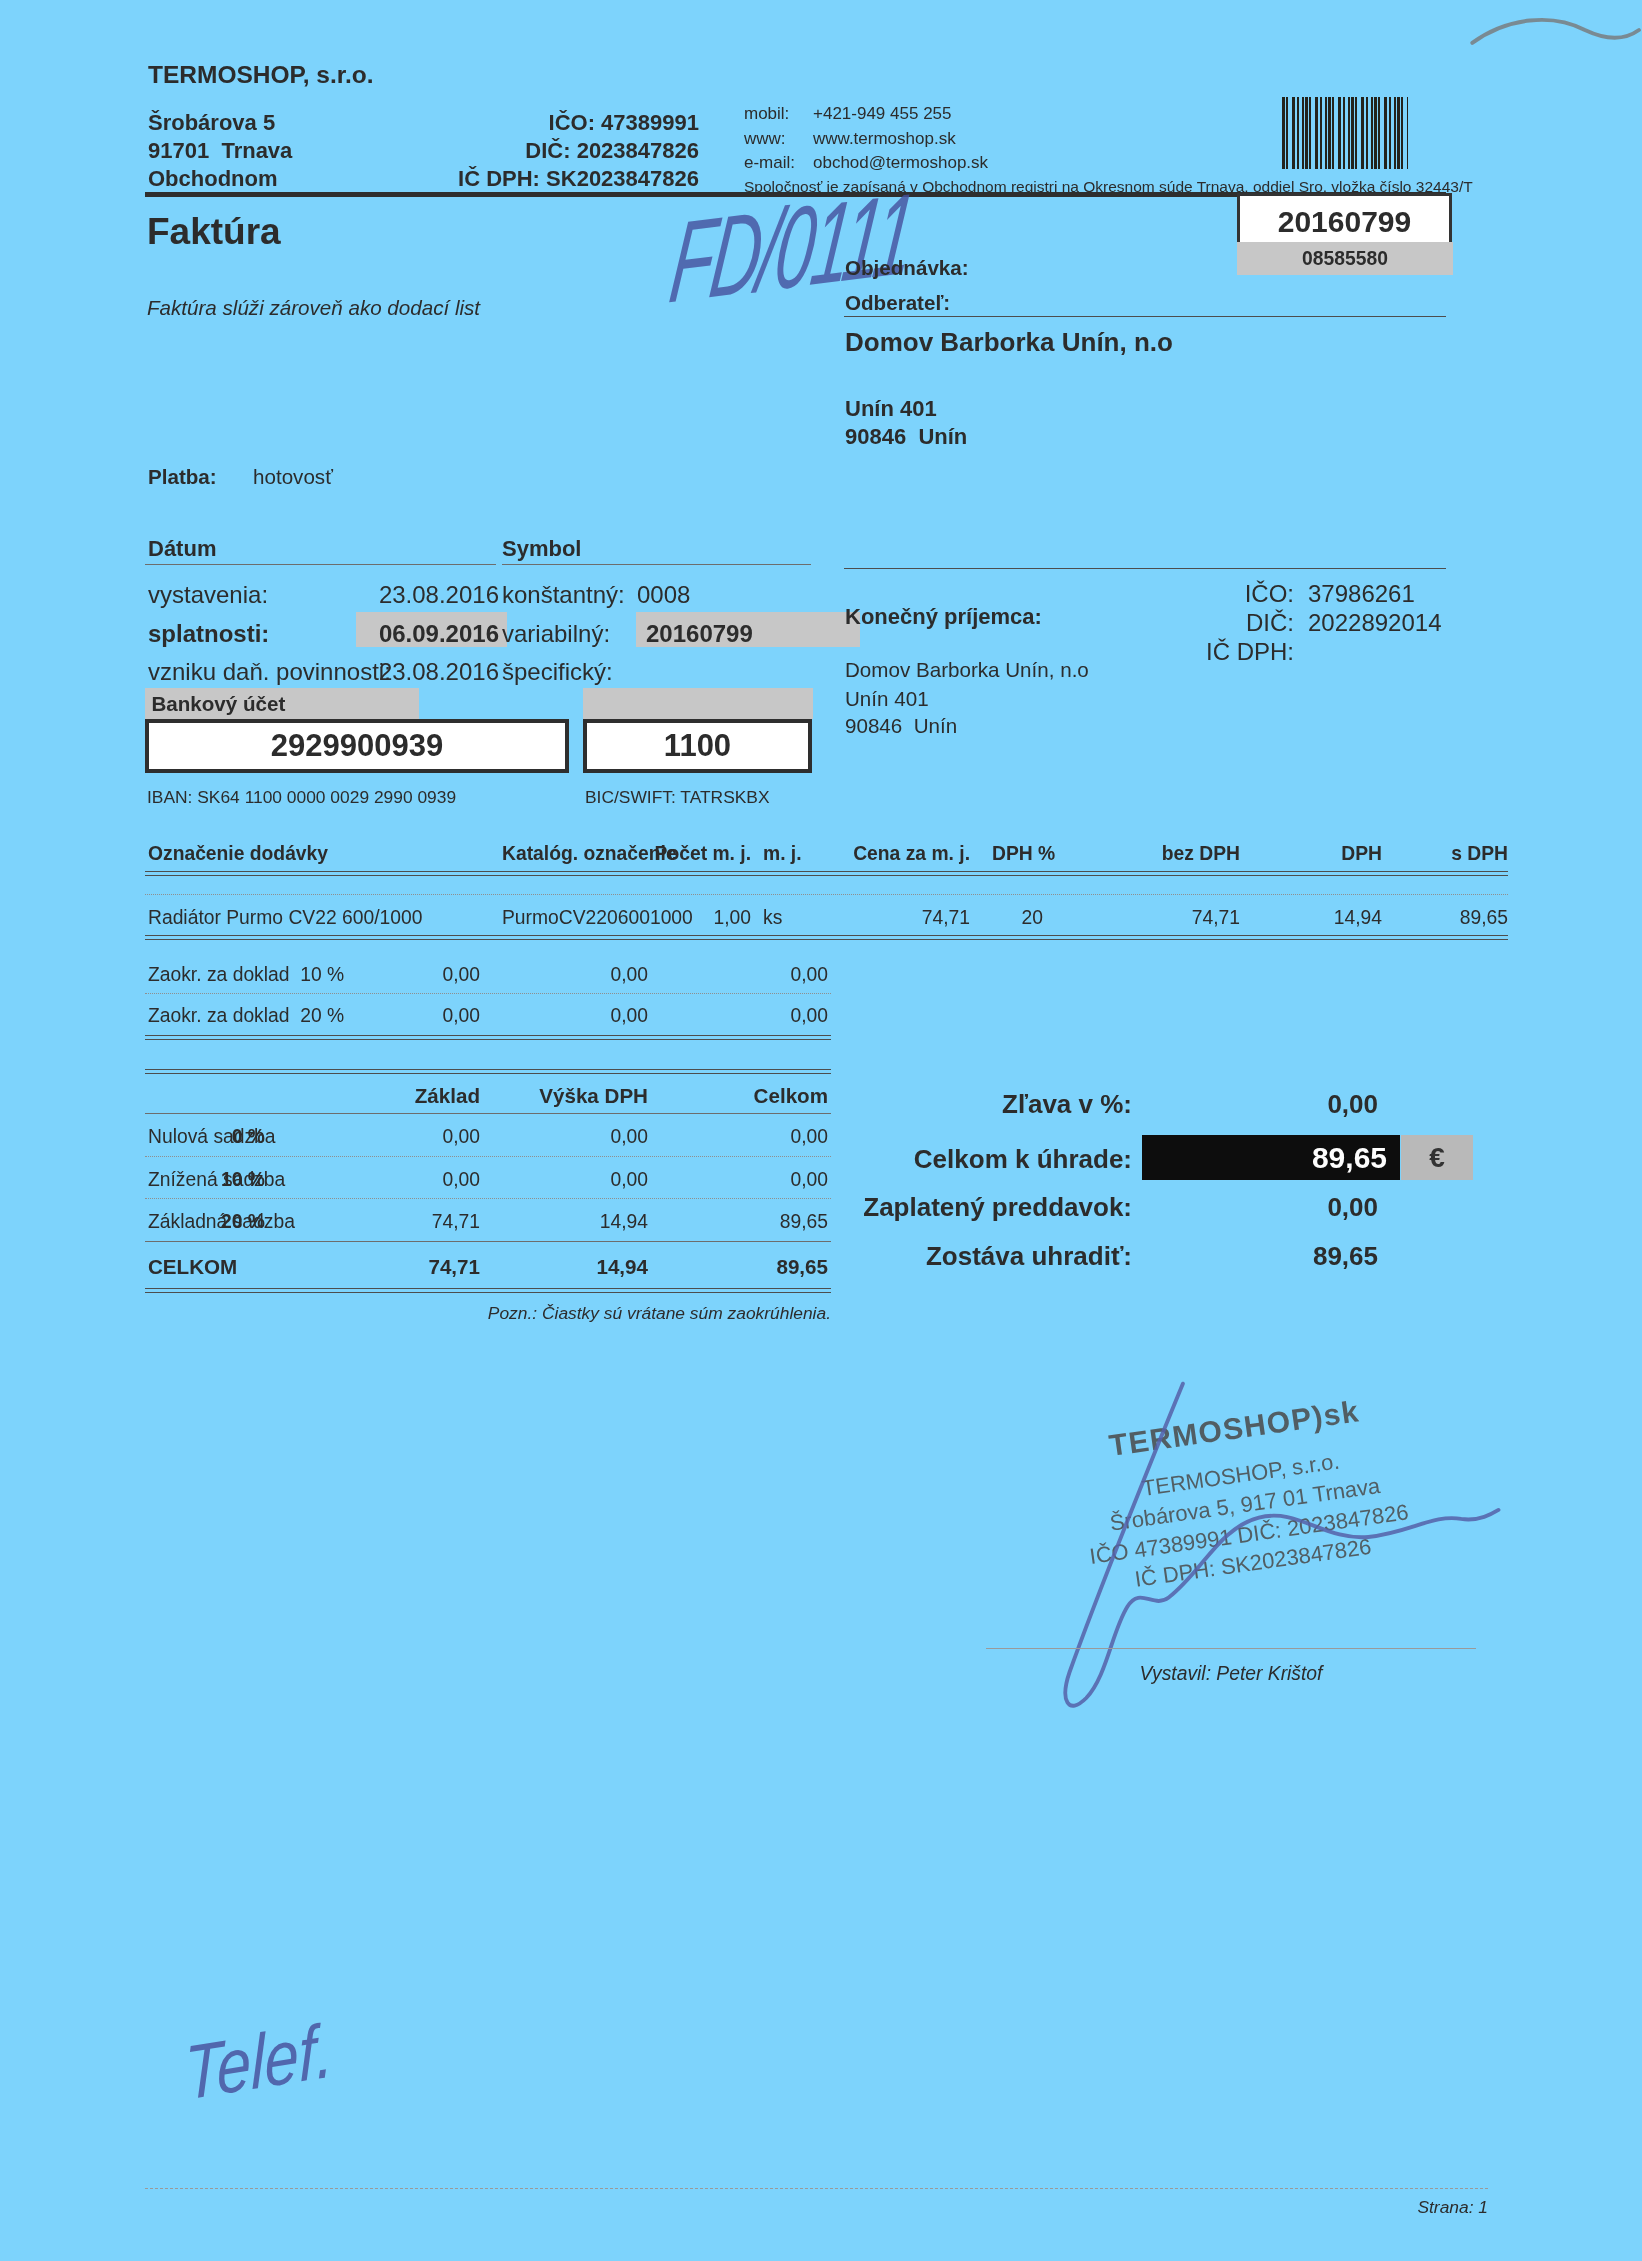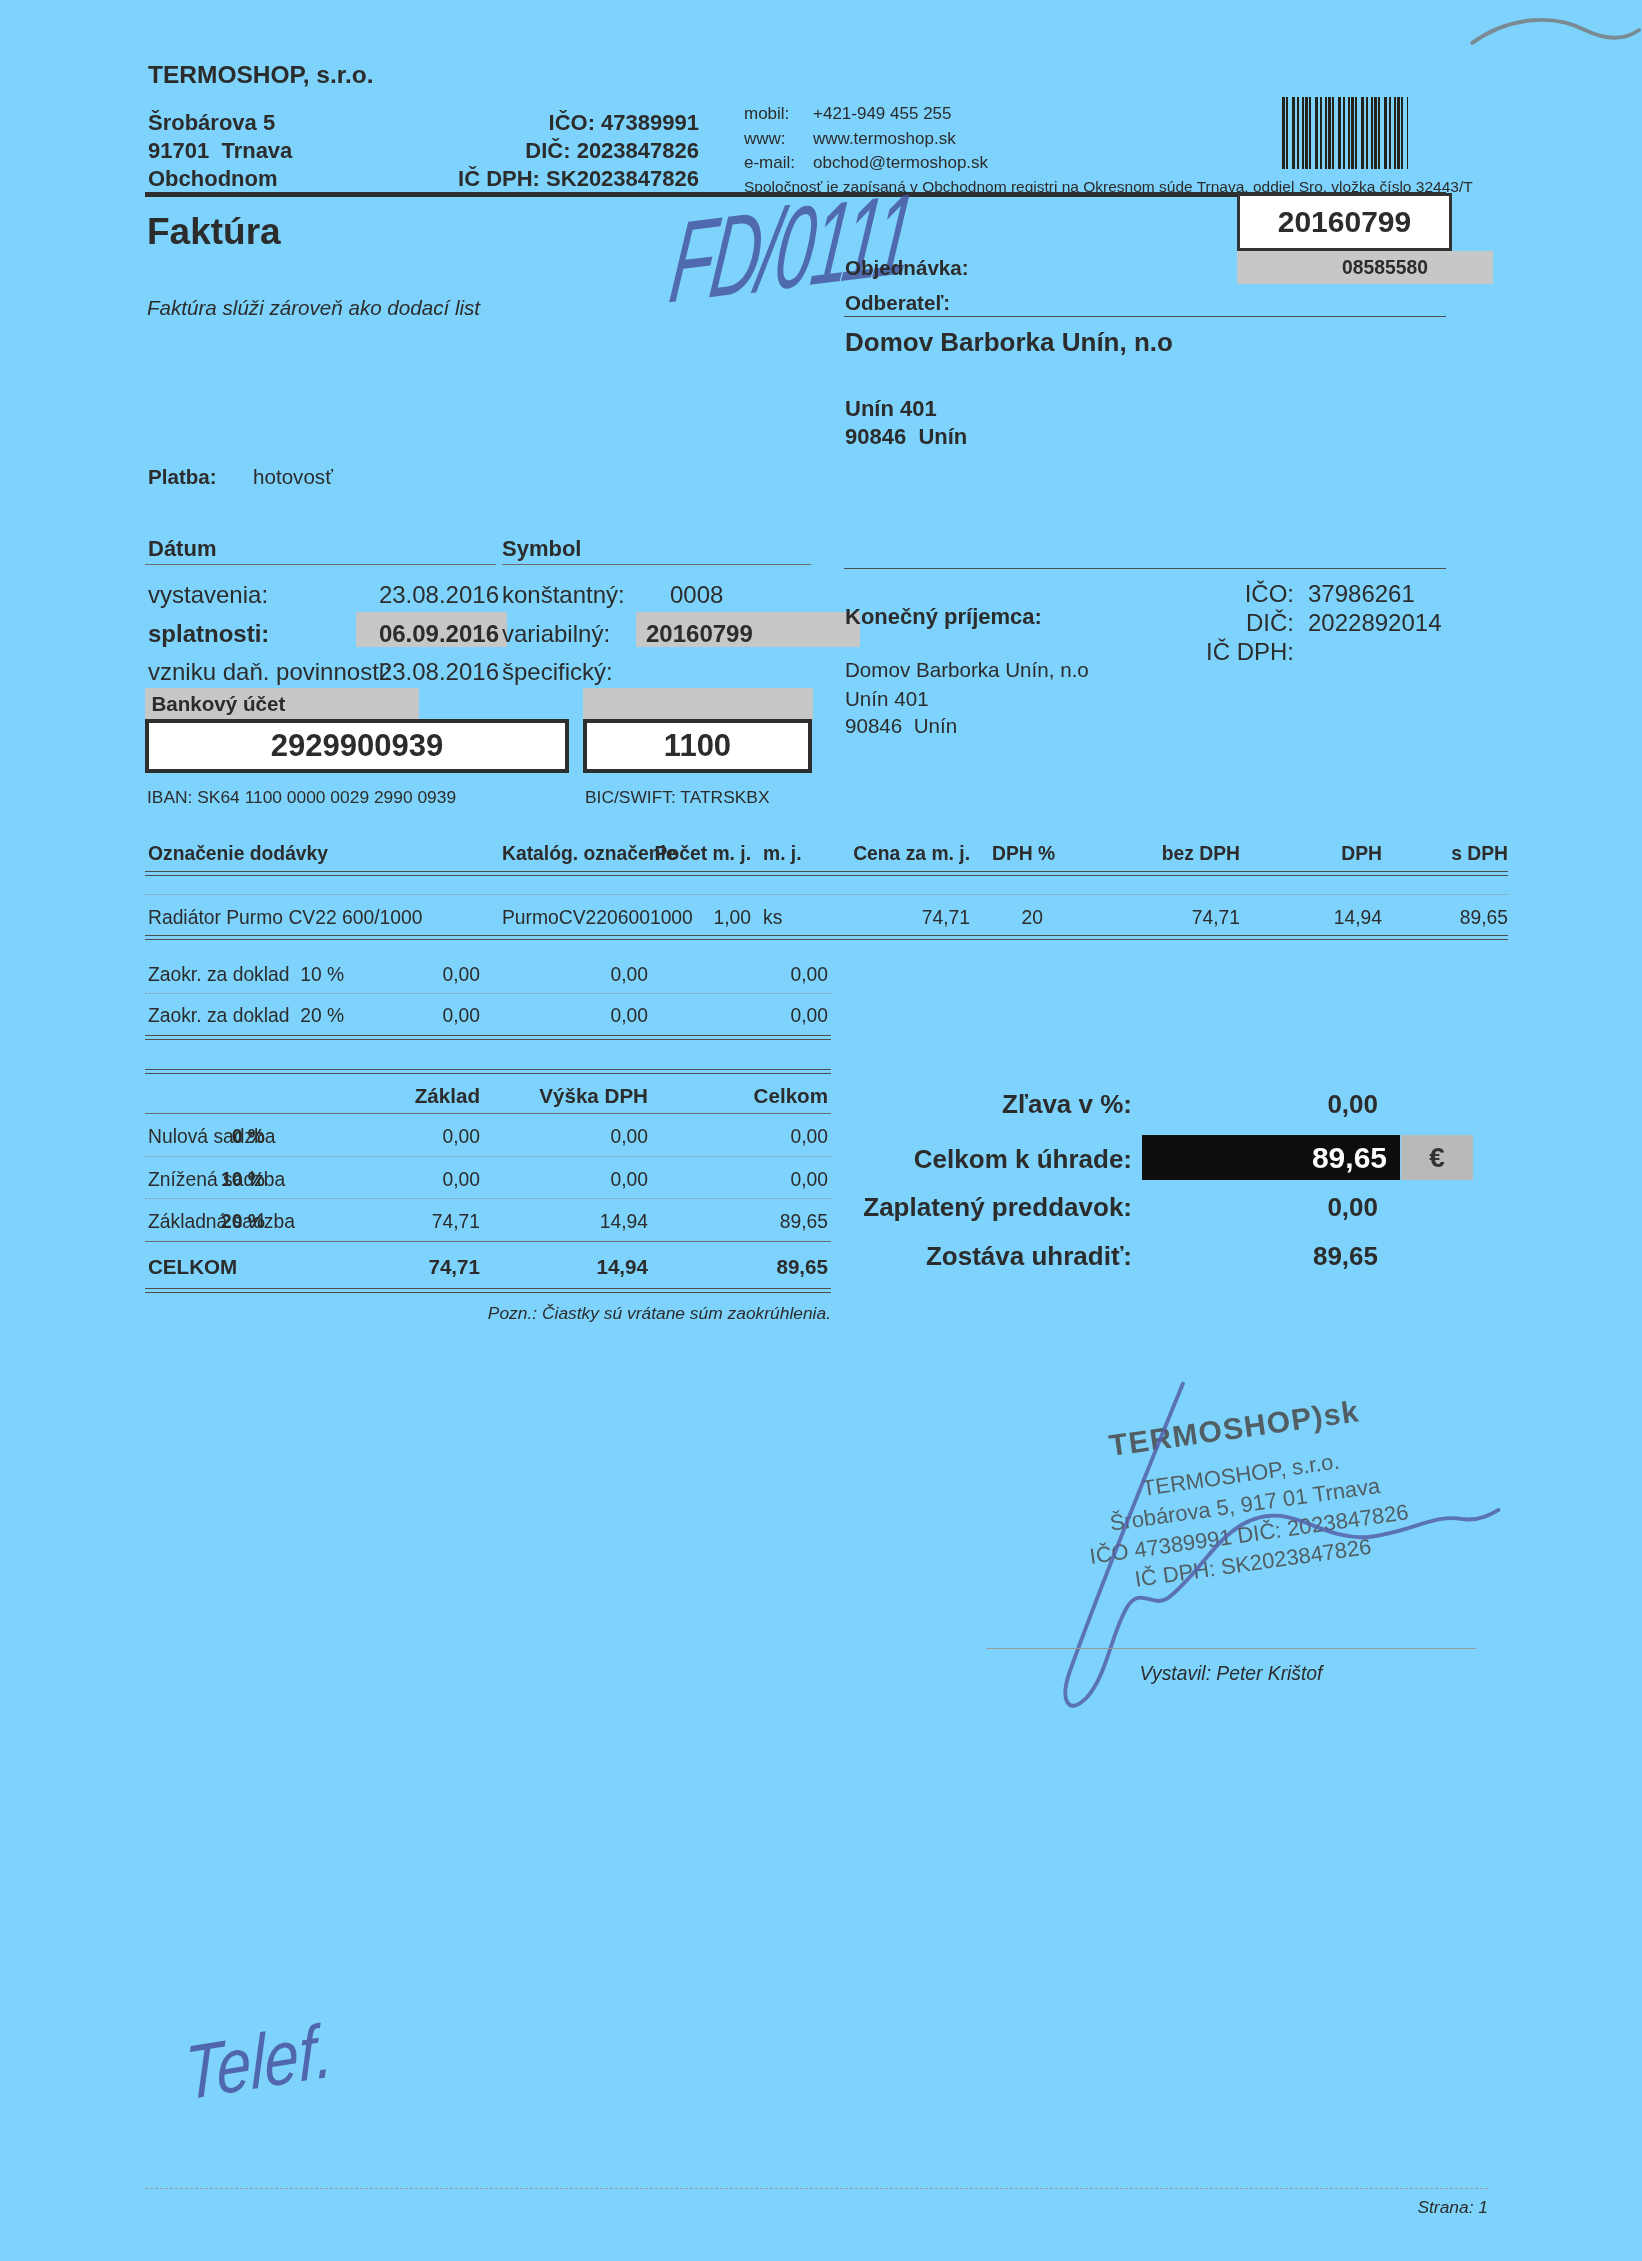--- a/index.html
+++ b/index.html
@@ -71,21 +71,21 @@
   <div class="abs" style="left:145px;top:192px;width:1301px;height:4.5px;background:#2e2e2e;"></div>
 
   <div class="abs b fs58 scan" style="left:147px;top:211px;">Faktúra</div>
   <div class="abs i fs32 scan" style="left:147px;top:296px;">Faktúra slúži zároveň ako dodací list</div>
 
   <div class="abs handw1" style="left:680px;top:196px;">FD/0111</div>
 
   <div class="abs" style="left:1237px;top:193px;width:209px;height:52px;border:3.2px solid #333;background:#fff;">
     <div class="b fs46 ca scan" style="line-height:52px;">20160799</div>
   </div>
-  <div class="abs hl" style="left:1237px;top:251px;width:216px;height:33px;padding-left:40px;">
+  <div class="abs hl" style="left:1237px;top:242px;width:216px;height:33px;">
     <div class="b fs30 ca" style="line-height:33px;color:#2c2c2c;">08585580</div>
   </div>
 
   <div class="abs b fs32 scan" style="left:845px;top:256px;">Objednávka:</div>
   <div class="abs b fs32 scan" style="left:845px;top:291px;">Odberateľ:</div>
   <div class="line" style="left:844px;top:316px;width:602px;"></div>
 
   <div class="abs b fs40 scan" style="left:845px;top:327px;">Domov Barborka Unín, n.o</div>
   <div class="abs b fs34 scan" style="left:845px;top:396px;">Unín 401</div>
   <div class="abs b fs34 scan ws" style="left:845px;top:424px;">90846  Unín</div>
@@ -102,21 +102,21 @@
   <div class="abs hl" style="left:636px;top:612px;width:224px;height:35px;"></div>
 
   <div class="abs fs31 scan" style="left:148px;top:581px;">vystavenia:</div>
   <div class="abs fs31 scan ra" style="left:319px;top:581px;width:180px;">23.08.2016</div>
   <div class="abs b fs31 scan" style="left:148px;top:620px;">splatnosti:</div>
   <div class="abs b fs31 scan ra" style="left:319px;top:620px;width:180px;">06.09.2016</div>
   <div class="abs fs31 scan" style="left:148px;top:658px;">vzniku daň. povinnosti:</div>
   <div class="abs fs31 scan ra" style="left:319px;top:658px;width:180px;">23.08.2016</div>
 
   <div class="abs fs31 scan" style="left:502px;top:581px;">konštantný:</div>
-  <div class="abs fs31 scan" style="left:670px;top:581px;">0008</div>
+  <div class="abs fs31 scan" style="left:637px;top:581px;">0008</div>
   <div class="abs fs31 scan" style="left:502px;top:620px;">variabilný:</div>
   <div class="abs b fs31 scan" style="left:646px;top:620px;">20160799</div>
   <div class="abs fs31 scan" style="left:502px;top:658px;">špecifický:</div>
 
   <div class="line" style="left:844px;top:568px;width:602px;"></div>
   <div class="abs fs31 scan ra" style="left:1160px;top:580px;width:134px;">IČO:</div>
   <div class="abs fs31 scan" style="left:1308px;top:580px;">37986261</div>
   <div class="abs fs31 scan ra" style="left:1160px;top:609px;width:134px;">DIČ:</div>
   <div class="abs fs31 scan" style="left:1308px;top:609px;">2022892014</div>
   <div class="abs fs31 scan ra" style="left:1160px;top:638px;width:134px;">IČ DPH:</div>

